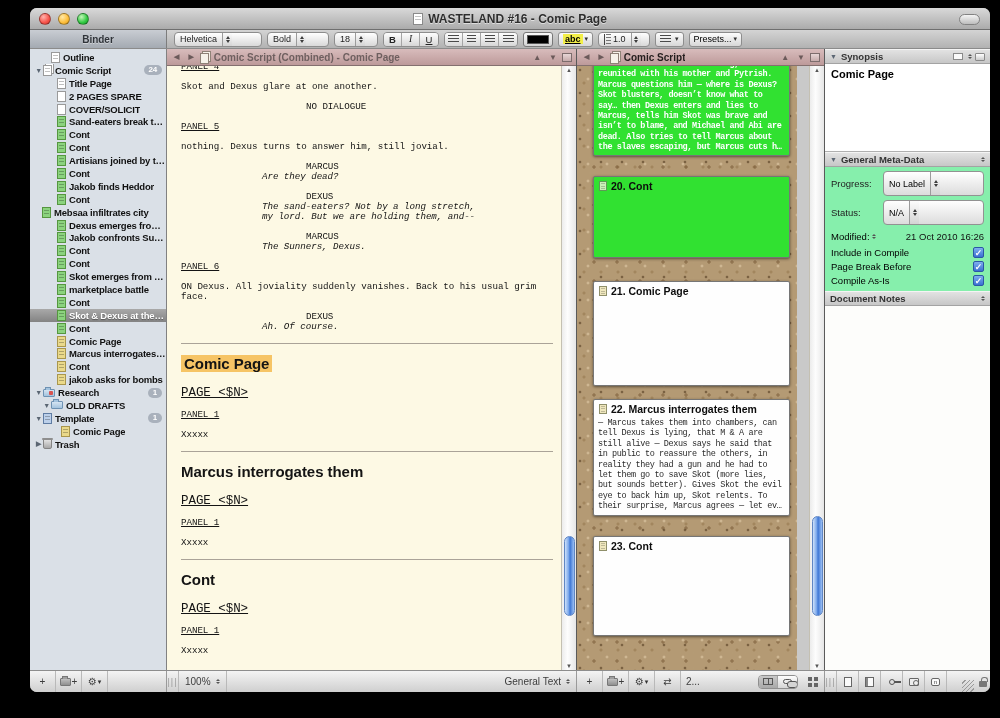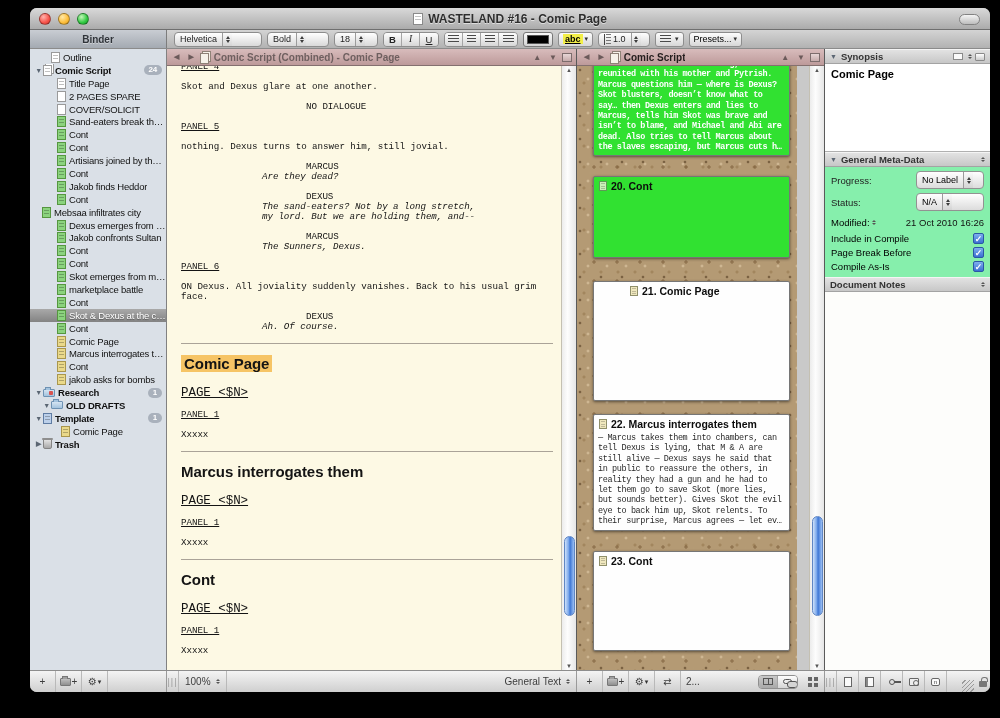--- a/index.html
+++ b/index.html
@@ -60,21 +60,21 @@
   
   .content { flex:1; display:flex; min-height:0; }
 
   .binder { width:137px; flex:none; background:#dae0e7; border-right:1px solid #818181; overflow:hidden; padding-top:2px; }
   .brow { height:12.9px; display:flex; align-items:center; font-size:9.5px; letter-spacing:-0.2px; color:#111;
           white-space:nowrap; overflow:hidden; }
   .brow.bold { font-weight:bold; }
   .brow.sel { background:linear-gradient(#a9a9a9,#838383); color:#fff; text-shadow:0 1px 1px rgba(0,0,0,.4); }
   .tri { width:9px; flex:none; font-size:7px; color:#5b6673; text-align:center; }
   .brow.sel .tri { color:#eee; }
-  .blabel { margin-left:3px; overflow:hidden; text-overflow:ellipsis; }
+  .blabel { margin-left:3px; overflow:hidden; text-overflow:ellipsis;font-weight:bold; }
   .badge { margin-left:auto; margin-right:4px; background:#a9b1bc; color:#fff; font-size:8px; font-weight:bold;
            border-radius:7px; padding:0 5px; line-height:10px; flex:none; }
   .bic { width:9px; height:11px; border:1px solid #9a9a9a; background:#fff; flex:none; position:relative; }
   .bic.ic-doc-text::before, .bic.ic-doc-green::before, .bic.ic-doc-yellow::before, .bic.ic-doc-template::before {
       content:""; position:absolute; inset:2px 1px; background:repeating-linear-gradient(rgba(0,0,0,.25) 0 1px, transparent 1px 3px); }
   .bic.ic-doc-green { background:#8bd37e; border-color:#55963f; }
   .bic.ic-doc-yellow { background:#ead98a; border-color:#a9964d; }
   .bic.ic-doc-blank { background:#fff; }
   .bic.ic-stack { box-shadow:2px -2px 0 -1px #fff, 2px -2px 0 0 #999; }
   .bic.ic-stack::before { content:""; position:absolute; inset:2px 1px; background:repeating-linear-gradient(#c2c2c2 0 1px, transparent 1px 3px); }
@@ -149,22 +149,22 @@
                  font-size:9.5px; font-weight:bold; color:#333; }
   .insp-header .tri { width:auto; }
   .ih-right { margin-left:auto; display:flex; align-items:center; gap:3px; }
   .mini-card { width:10px; height:7px; border:1px solid #8a8a8a; background:#fafafa; }
   .mini-switch { width:10px; height:8px; border:1px solid #8a8a8a; background:linear-gradient(#fff,#ccc); border-radius:1px; }
   .syn-body { height:88px; flex:none; background:#fff; border-bottom:1px solid #b0b0b0; padding:4px 6px;
               font-size:11px; font-weight:bold; color:#000; }
   .meta { padding:4px 6px 2px; }
   .meta-row { display:flex; align-items:center; margin-bottom:4px; }
   .meta-lbl { width:52px; flex:none; color:#222; }
-  .meta-sel { flex:1; height:18px; border:1px solid #929292; border-radius:4px; background:linear-gradient(#fff,#dcdcdc);
-              display:flex; align-items:center; padding-left:5px; font-size:9px;margin-left:33px; }
+  .meta-sel { flex:1; height:25px; border:1px solid #929292; border-radius:4px; background:linear-gradient(#fff,#dcdcdc);
+              display:flex; align-items:center; padding-left:5px; font-size:9px; }
   .mod-row { display:flex; align-items:center; margin:6px 0 5px; }
   .mod-val { margin-left:auto; color:#111; }
   .tinystp { display:inline-flex; flex-direction:column; margin-left:2px; }
   .tinystp::before { content:""; border:2px solid transparent; border-bottom:2.5px solid #555; margin-bottom:1px; }
   .tinystp::after { content:""; border:2px solid transparent; border-top:2.5px solid #555; }
   .chk-row { display:flex; align-items:center; margin-bottom:3px; }
   .chk { margin-left:auto; width:11px; height:11px; border-radius:2px; border:1px solid #2b57a5;
          background:linear-gradient(#7fb0ef,#3a6fd2); color:#fff; font-size:9px; font-weight:bold;
          line-height:10px; text-align:center; }
   .notes-area { flex:1; background:#fdfdfb; }
@@ -541,21 +541,21 @@
 isn’t to blame, and Michael and Abi are
 dead. Also tries to tell Marcus about
 the slaves escaping, but Marcus cuts h…</div>
               </div>
               <div class="card green" style="height: 82px; margin-top: 20px;">
                 <div class="card-title">
                   <span class="cdoc"></span>
                   <span>20. Cont</span>
                 </div>
               </div>
-              <div class="card " style="height: 120px; margin-top: 23px; padding-left: 31px;">
+              <div class="card " style="height: 105px; margin-top: 23px;">
                 <div class="card-title">
                   <span class="cdoc"></span>
                   <span>21. Comic Page</span>
                 </div>
               </div>
               <div class="card " style="height: 117px; margin-top: 13px;">
                 <div class="card-title">
                   <span class="cdoc"></span>
                   <span>22. Marcus interrogates them</span>
                 </div>

